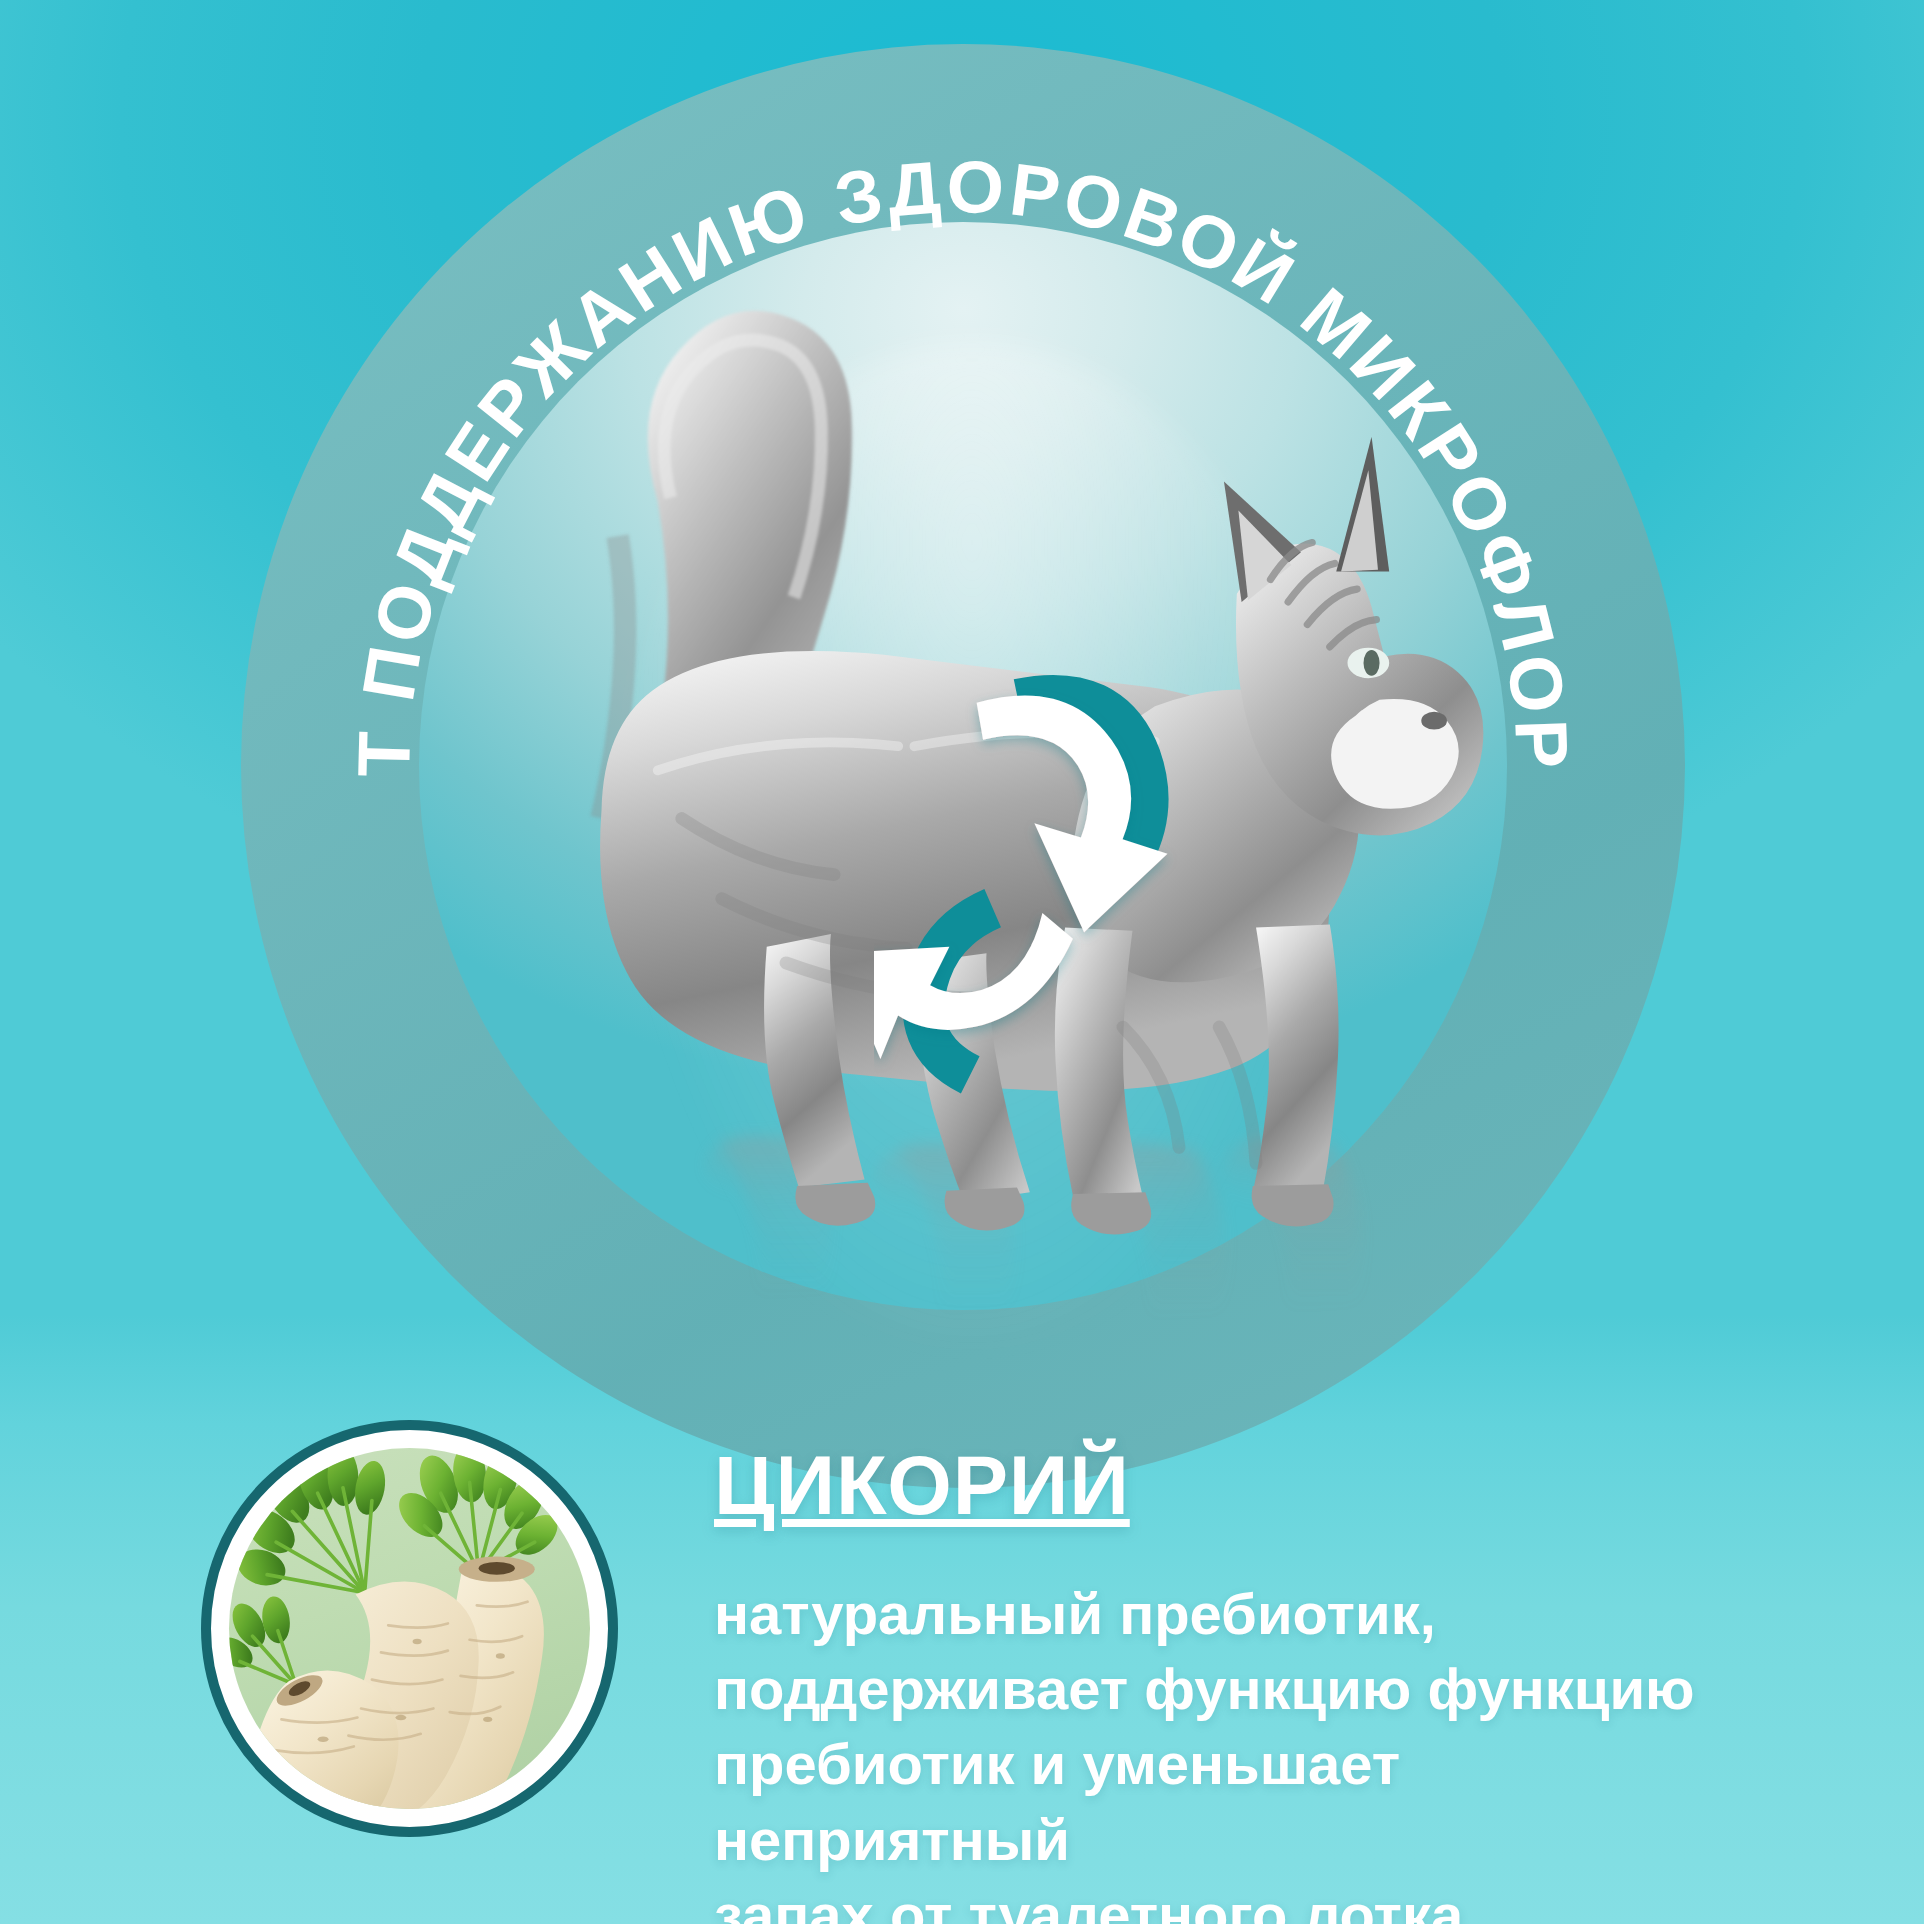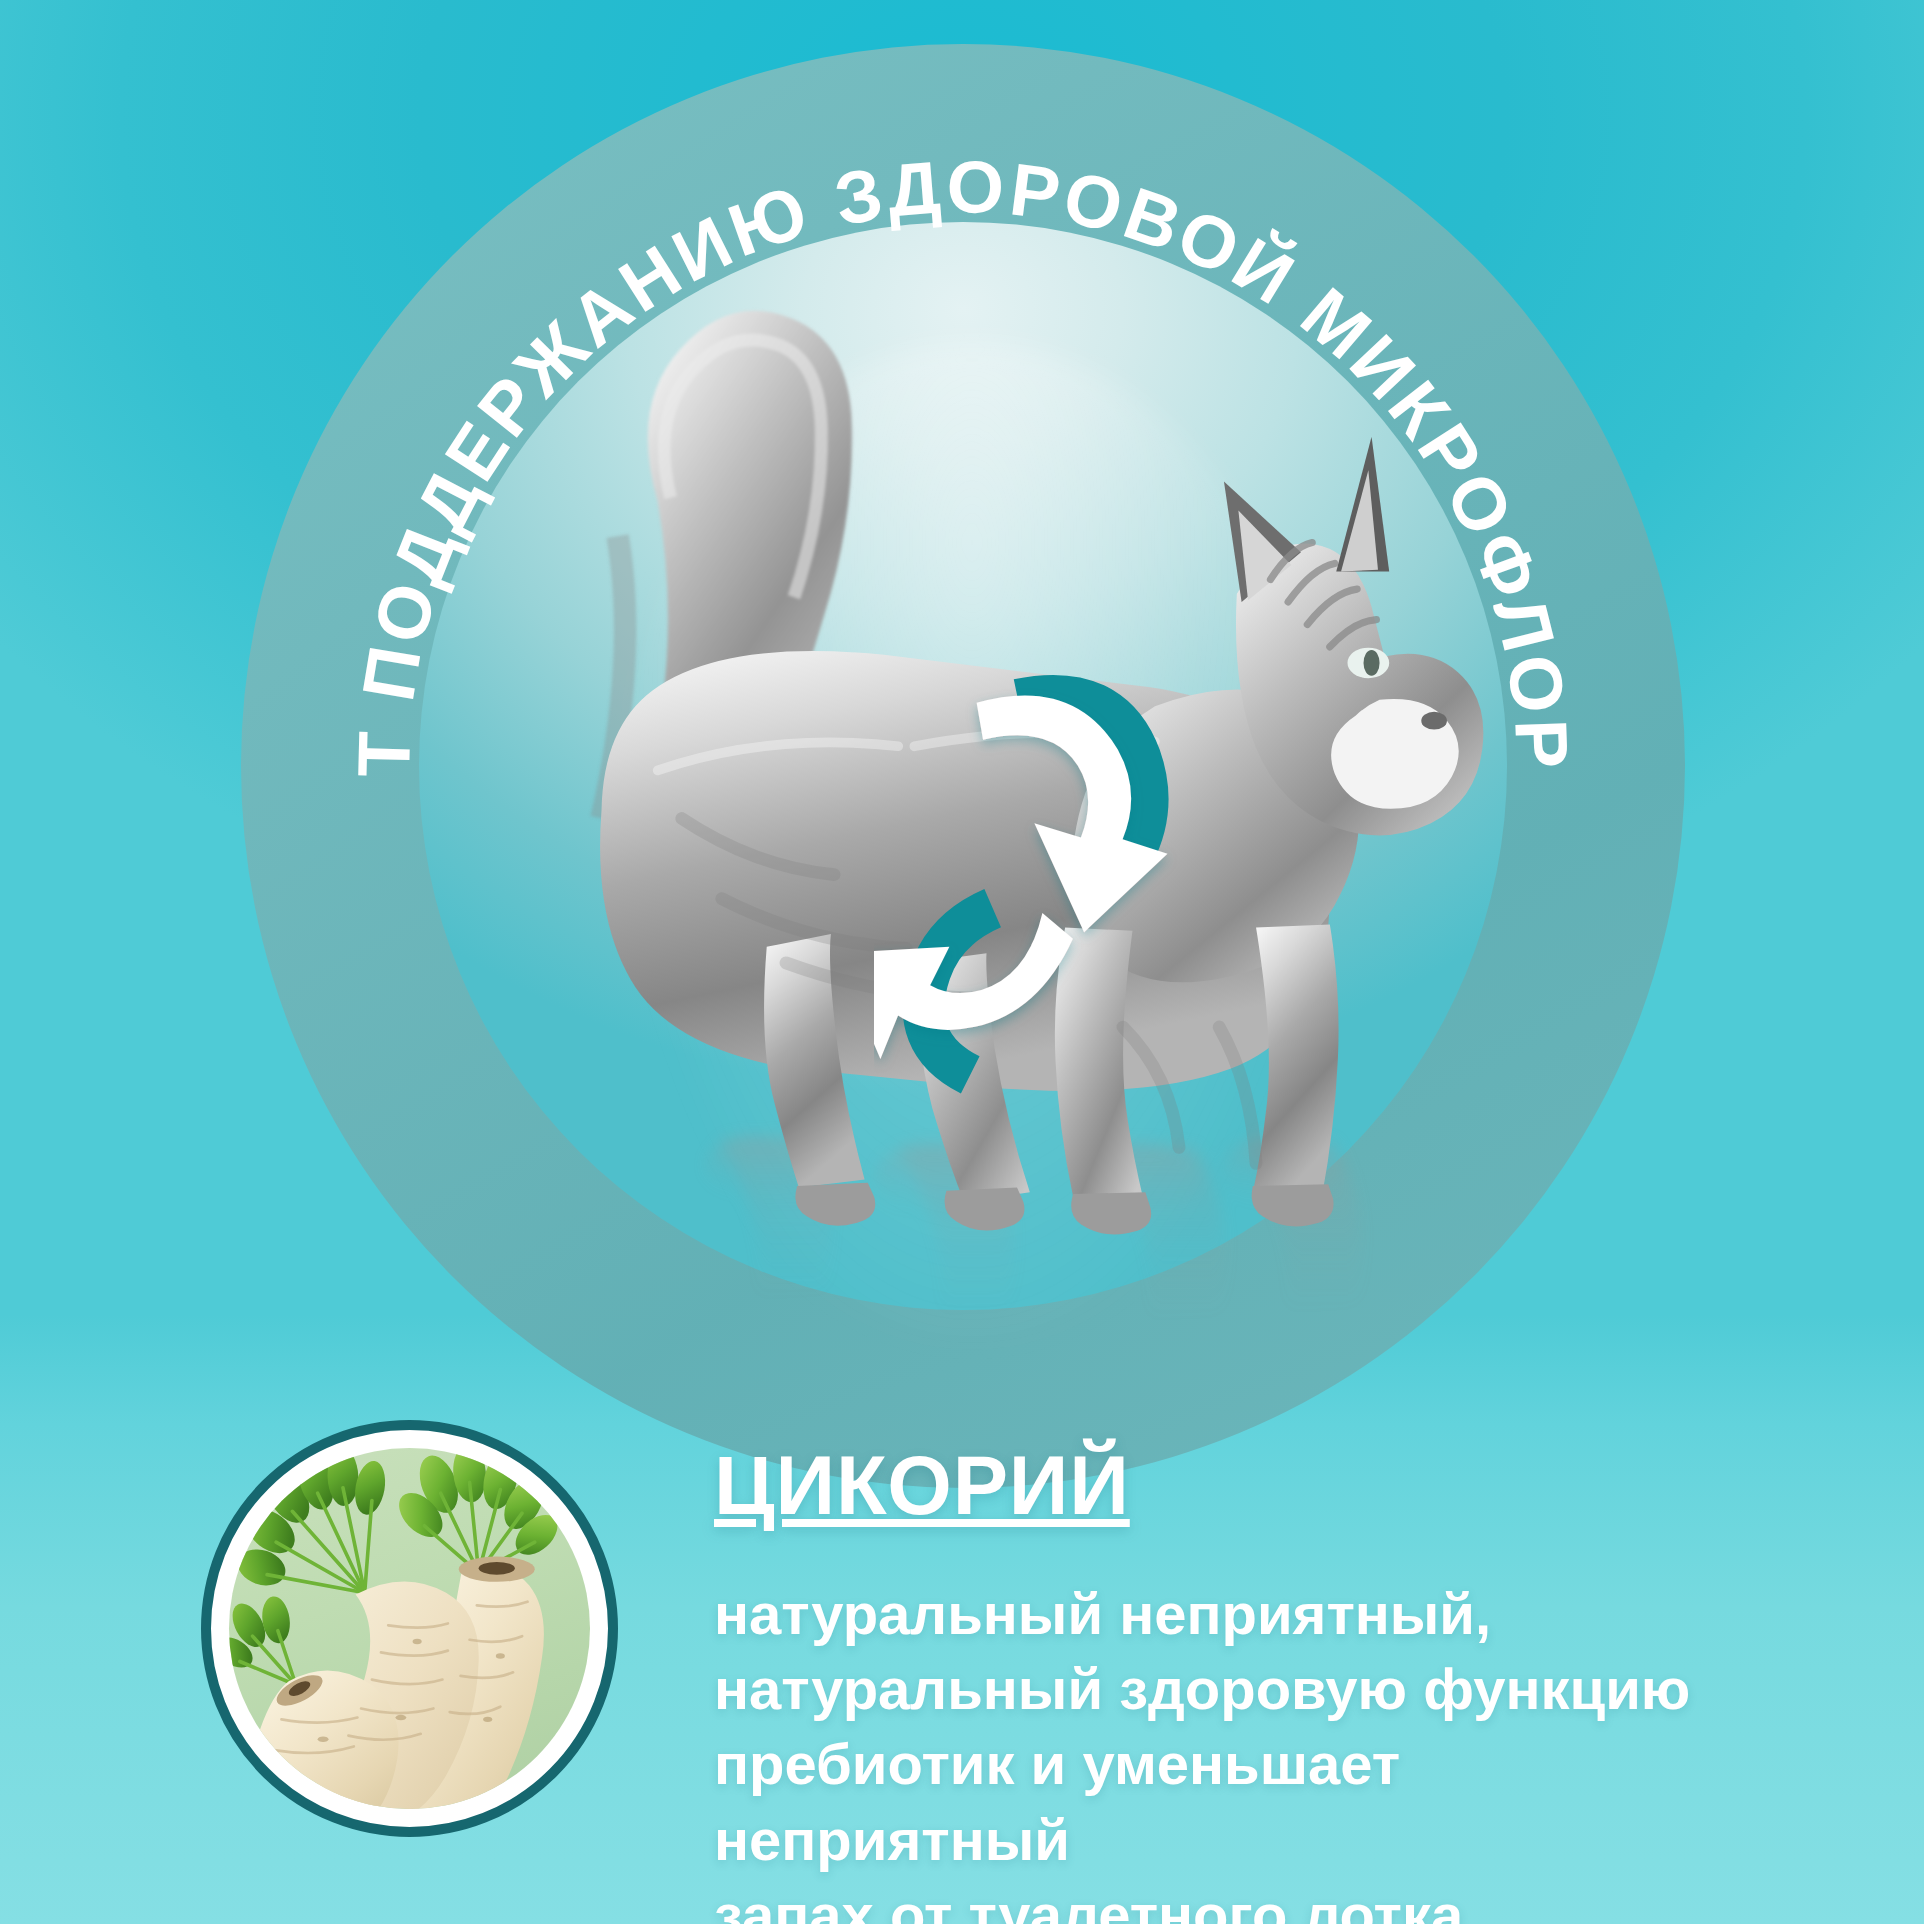--- a/index.html
+++ b/index.html
@@ -415,19 +415,19 @@
         <ellipse cx="286" cy="300" rx="5" ry="3"></ellipse>
         <ellipse cx="104" cy="322" rx="6" ry="3"></ellipse>
       </g>
     </svg>
   </div>
 </div>
 
 <div id="txt">
   <h1>ЦИКОРИЙ</h1>
   <p>
-    <span>натуральный неприятный,</span><br>
-    <span>натуральный здоровую функцию</span><br>
+    <span>натуральный пребиотик,</span><br>
+    <span>поддерживает функцию функцию</span><br>
     <span>пребиотик и уменьшает неприятный</span><br>
     <span>запах от туалетного лотка</span>
   </p>
 </div>
 
 
 </body></html>

